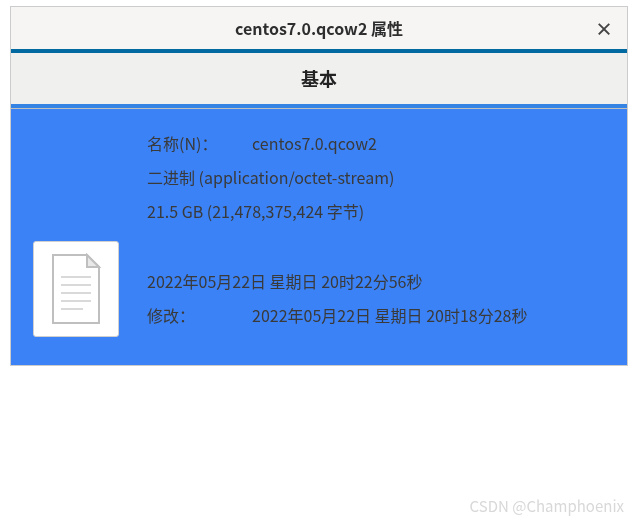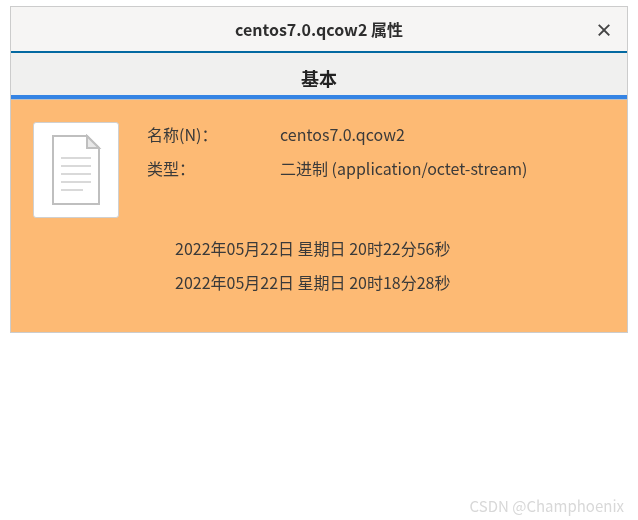--- a/index.html
+++ b/index.html
@@ -19,21 +19,21 @@
       width: 618px;
       margin: 6px auto 0;
       background: #f2f2f2;
     }
     .titlebar {
       display: flex;
       align-items: center;
       justify-content: center;
       height: 46px;
       background: #f6f5f4;
-      border-bottom: 2px solid #0369a1;
+      border-bottom: 4px solid #0369a1;
       position: relative;
     }
     .titlebar-title {
       font-size: 16px;
       font-weight: bold;
       color: #2e2e2e;
     }
     .close-btn {
       position: absolute;
       right: 14px;
@@ -45,36 +45,37 @@
       cursor: pointer;
     }
     .tabs {
       display: flex;
       background: #e9e9e8;
       border-bottom: 1px solid #c0c0c0;
     }
     .tab {
       flex: 1;
       text-align: center;
-      padding: 12px 0 4px 0;
+      padding: 12px 0 13px 0;
       font-size: 18px;
       color: #4a4a4a;
       cursor: pointer;
       border-bottom: 4px solid transparent;
     }
     .tab.active {
       color: #222;
       font-weight: bold;
       border-bottom: 4px solid #3584e4;
       background: #f0f0ef;
     }
     .content {
       display: flex;
       padding: 22px 22px 28px 22px;
-      background: #fdba74;
+      background: #3b82f6;
+      align-items: flex-end;
     }
     .icon-box {
       width: 86px;
       height: 96px;
       background: #ffffff;
       border: 1px solid #d0d0d0;
       border-radius: 3px;
       display: flex;
       align-items: center;
       justify-content: center;
@@ -94,21 +95,20 @@
       display: flex;
       margin-bottom: 10px;
       line-height: 1.5;
     }
     .prop-label {
       width: 105px;
       flex-shrink: 0;
     }
     .prop-value {
       flex: 1;
-      margin-left: 28px;
     }
     .gap {
       height: 18px;
     }
     .watermark {
       position: absolute;
       bottom: 4px;
       right: 14px;
       color: #d8d8d8;
       font-size: 15px;
@@ -139,34 +139,35 @@
         <line x1="14" y1="56" x2="36" y2="56" stroke="#d9d9d9" stroke-width="2"></line>
       </svg>
     </div>
 
     <div class="properties">
       <div class="prop-row">
         <div class="prop-label">名称(N)：</div>
         <div class="prop-value">centos7.0.qcow2</div>
       </div>
       <div class="prop-row">
-        <div class="prop-label">类型：</div>
         <div class="prop-value">二进制 (application/octet-stream)</div>
       </div>
       <div class="prop-row">
+        <div class="prop-value">21.5 GB (21,478,375,424 字节)</div>
       </div>
 
       <div class="gap"></div>
 
 
       <div class="gap"></div>
 
       <div class="prop-row">
         <div class="prop-value">2022年05月22日  星期日  20时22分56秒</div>
       </div>
       <div class="prop-row">
+        <div class="prop-label">修改：</div>
         <div class="prop-value">2022年05月22日  星期日  20时18分28秒</div>
       </div>
     </div>
   </div>
 </div>
 
 <div class="watermark">CSDN @Champhoenix</div>
 
 </body></html>

